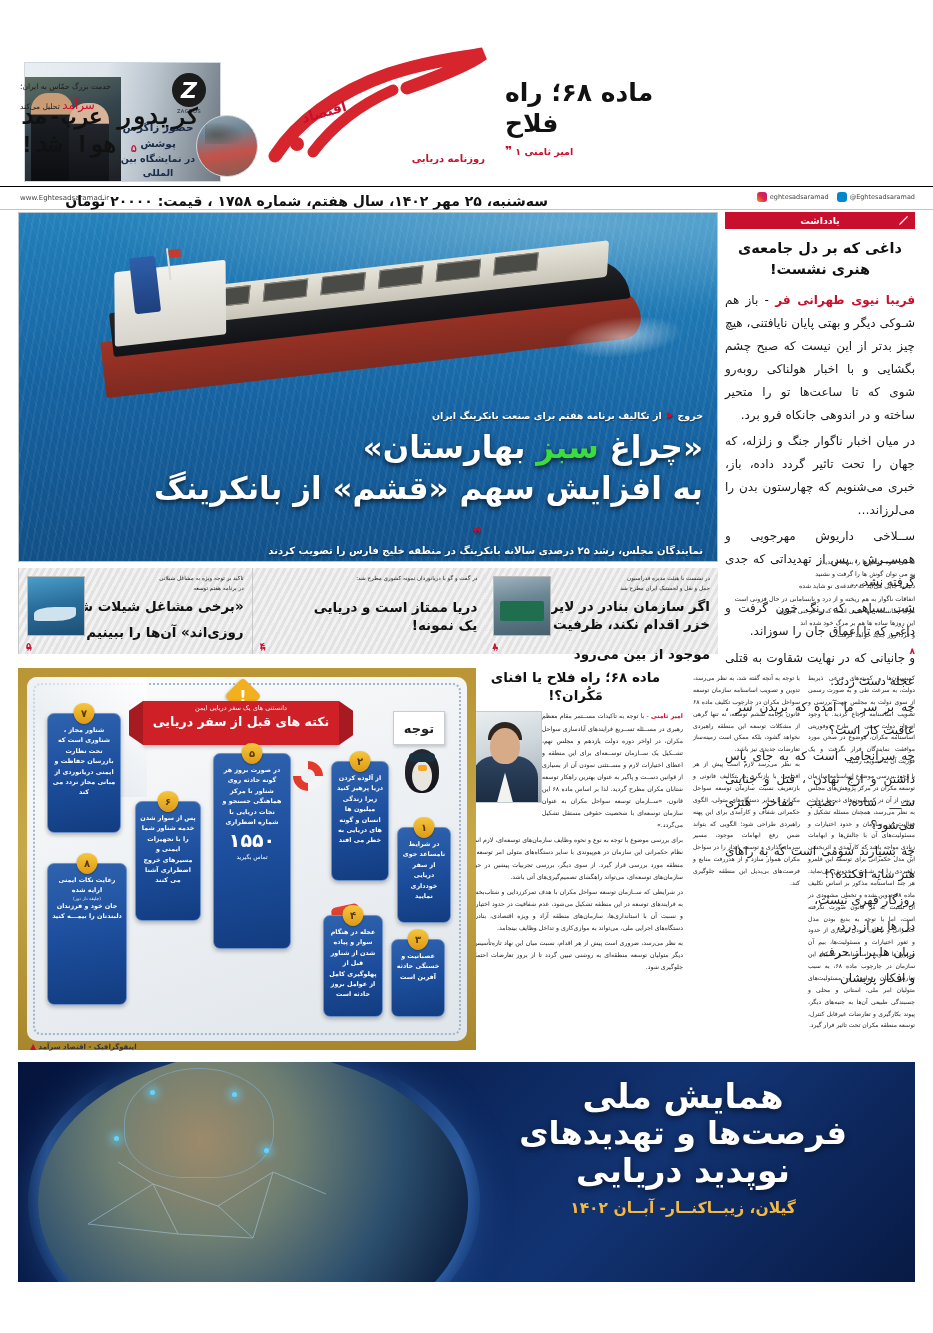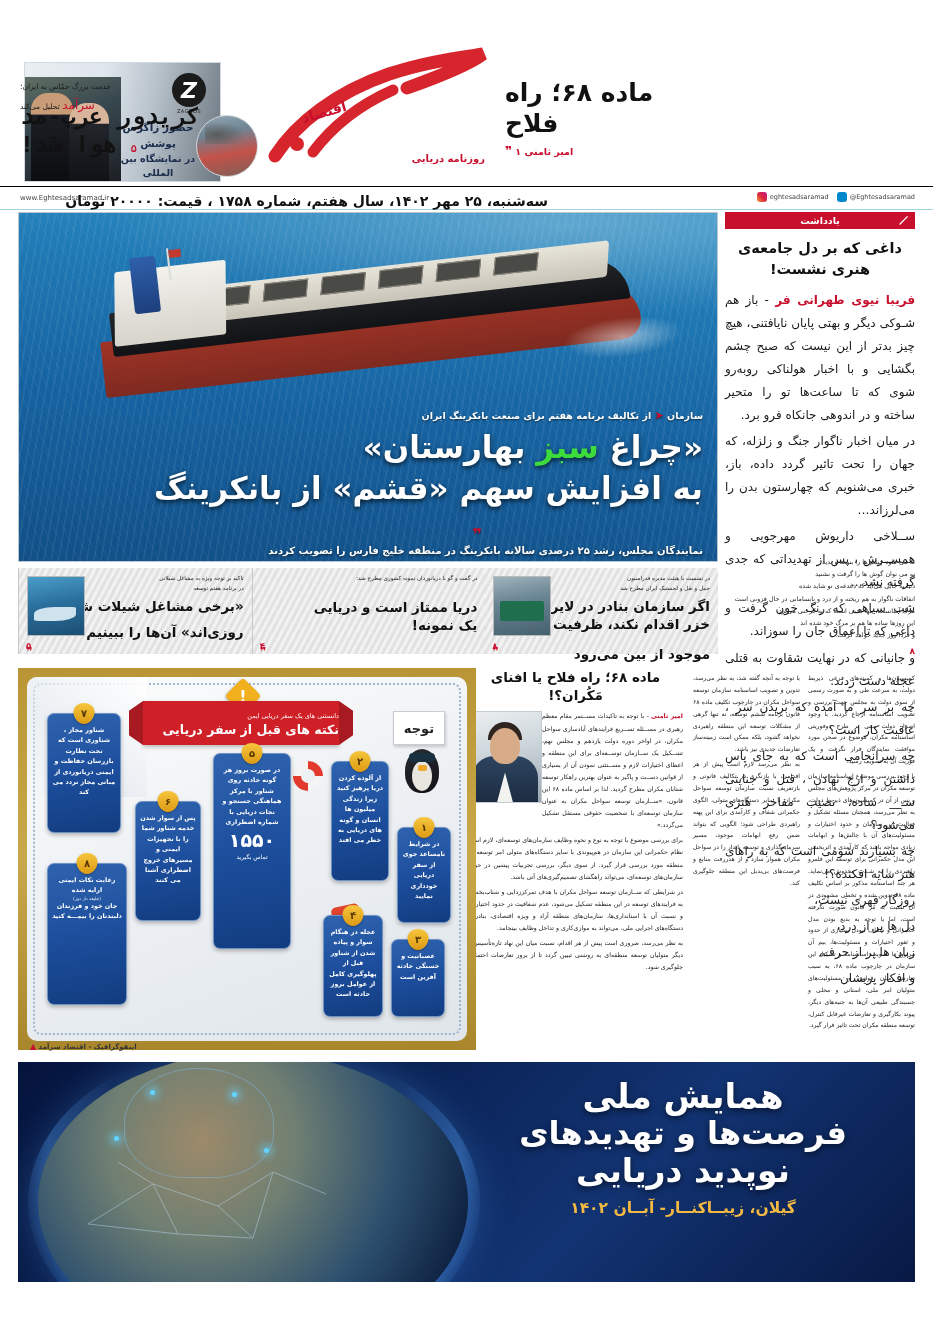--- a/index.html
+++ b/index.html
@@ -167,21 +167,21 @@
   
   .info{position:absolute;left:18px;top:668px;width:458px;height:382px;
     background:linear-gradient(180deg,#b99535 0%,#c8a949 50%,#a9862b 100%);
     padding:9px;}
   .info .inner{position:relative;width:100%;height:100%;border-radius:10px;overflow:hidden;
     background:linear-gradient(160deg,#fdfdfd 0%,#eef1f4 45%,#dfe5ea 100%);}
   .info .inner:before{content:"";position:absolute;inset:6px;border:2px dotted #9fb6cc;border-radius:8px;}
   .info .fold{position:absolute;left:0;top:0;width:120px;height:120px;
     background:linear-gradient(225deg,rgba(255,255,255,.95) 0%,rgba(225,231,237,.6) 60%,rgba(255,255,255,0) 100%);}
   .ribbon{position:absolute;right:128px;top:24px;width:196px;height:44px;
-    background:#cf1f27;color:#fff;text-align:right;padding-top:11px;
+    background:#cf1f27;color:#fff;text-align:center;padding-top:3px;
     box-shadow:0 2px 4px rgba(0,0,0,.25);}
   .ribbon:before,.ribbon:after{content:"";position:absolute;top:0;width:14px;height:44px;background:#a81a21;}
   .ribbon:before{right:-14px;clip-path:polygon(0 0,100% 22%,100% 78%,0 100%);}
   .ribbon:after{left:-14px;clip-path:polygon(100% 0,0 22%,0 78%,100% 100%);}
   .ribbon .r1{font-size:6.5px;opacity:.95;}
   .ribbon .r2{font-size:12.5px;font-weight:bold;margin-top:2px;}
   .excl{position:absolute;right:211px;top:6px;width:26px;height:26px;background:#f2b01e;
     transform:rotate(45deg);border-radius:4px;box-shadow:0 1px 3px rgba(0,0,0,.3);}
   .excl span{position:absolute;inset:0;display:flex;align-items:center;justify-content:center;
     transform:rotate(-45deg);color:#fff;font-weight:bold;font-size:16px;}
@@ -385,21 +385,21 @@
       <div class="hatch" style="left:382px"></div>
       <div class="hatch" style="left:440px"></div>
       <div class="sup"></div>
       <div class="funnel"></div>
       <div class="mast"></div>
       <div class="flag"></div>
       <div class="wake"></div>
     </div>
 
     <div class="hero-kicker">
-      <span class="k1">سازمان</span>
+      <span class="k1">خروج</span>
       <span class="arw">➤</span>
       <span>از تکالیف برنامه هفتم برای صنعت بانکرینگ ایران</span>
     </div>
 
     <div class="hero-title">
       <div class="h1">
         <span>«چراغ</span>
         <span class="green">سبز</span>
         <span>بهارستان»</span>
       </div>

